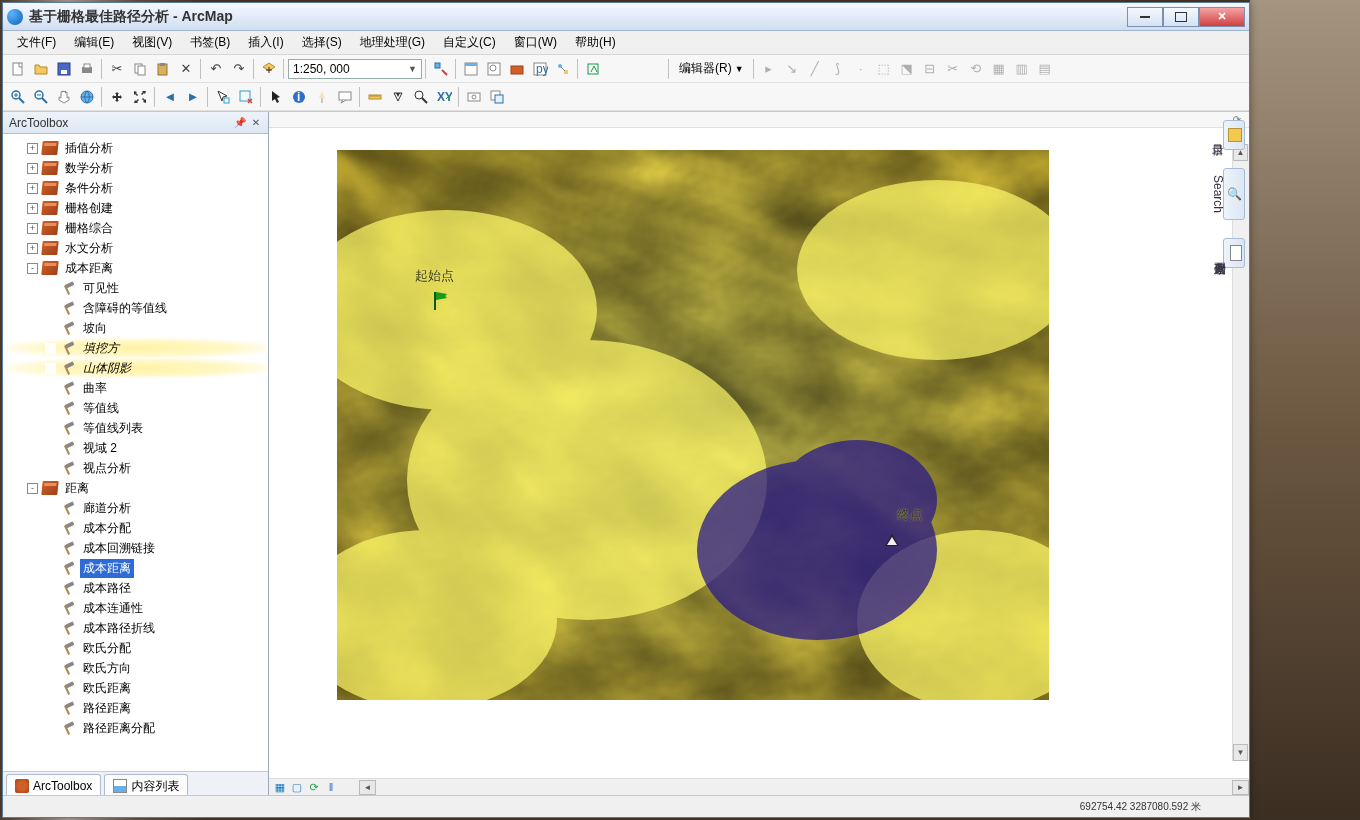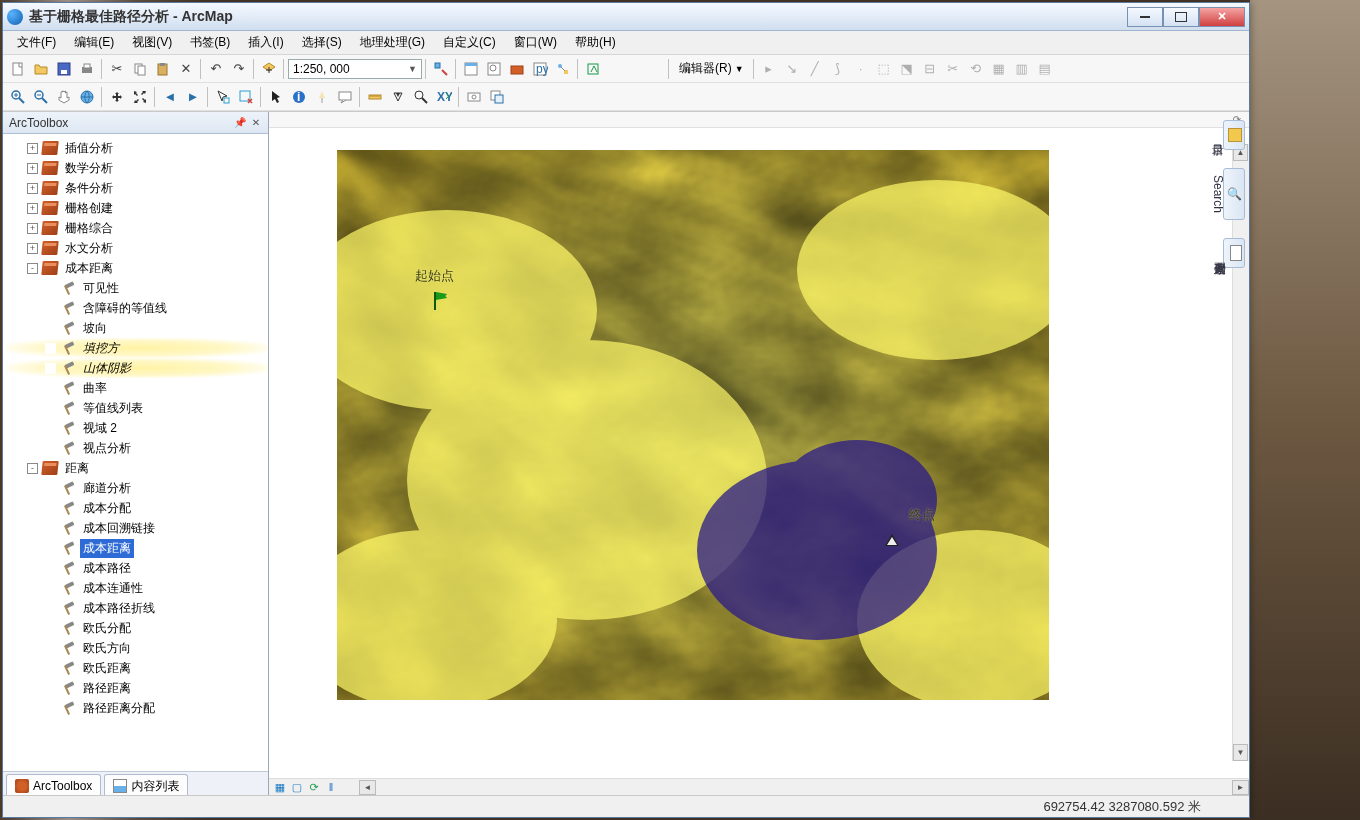--- a/index.html
+++ b/index.html
@@ -101,21 +101,21 @@
 
 .right-dock { position:absolute; right:4px; top:117px; width:22px; display:flex; flex-direction:column; gap:18px; }
 .right-tab { background: linear-gradient(90deg,#eef4fb,#dae6f4); border:1px solid #a8bcd6; border-radius:3px; padding:6px 2px; display:flex; flex-direction:column; align-items:center; gap:2px; font-size:11px; color:#334; writing-mode: vertical-rl; }
 .right-tab .ico { width:16px; height:16px; writing-mode:horizontal-tb; display:flex; align-items:center; justify-content:center; }
 .right-tab.catalog .ico::before { content:""; width:12px;height:12px; background:#f2c94c; border:1px solid #b8943a; }
 .right-tab.search .ico::before { content:"🔍"; font-size:12px;}
 .right-tab.create .ico::before { content:""; width:10px;height:14px; background:#fff; border:1px solid #888; }
 
 
 .statusbar { height:22px; background:#f0f0f0; border-top:1px solid #c8c8c8; display:flex; align-items:center; padding:0 8px; }
-.statusbar .coords { margin-left:auto; font-size:13px; color:#333; padding-right:40px;}
+.statusbar .coords { margin-left:auto; font-size:10px; color:#333; padding-right:40px;}
 </style>
 </head>
 <body>
 
 <div class="desktop-bg"></div>
 <div class="bg-strip s1"></div>
 
 <div class="app-window">
 
   <div class="titlebar">
@@ -455,20 +455,25 @@
             <span class="label">山体阴影</span>
           </div>
           <div class="tree-item" style="--depth: 2;">
             <span class="exp empty"></span>
             <span class="ticon hammer-icon"></span>
             <span class="label">曲率</span>
           </div>
           <div class="tree-item" style="--depth: 2;">
             <span class="exp empty"></span>
             <span class="ticon hammer-icon"></span>
+            <span class="label">等值线</span>
+          </div>
+          <div class="tree-item" style="--depth: 2;">
+            <span class="exp empty"></span>
+            <span class="ticon hammer-icon"></span>
             <span class="label">等值线列表</span>
           </div>
           <div class="tree-item" style="--depth: 2;">
             <span class="exp empty"></span>
             <span class="ticon hammer-icon"></span>
             <span class="label">视域 2</span>
           </div>
           <div class="tree-item" style="--depth: 2;">
             <span class="exp empty"></span>
             <span class="ticon hammer-icon"></span>
@@ -588,21 +593,21 @@
               <ellipse cx="640" cy="470" rx="120" ry="90"></ellipse>
               <ellipse cx="90" cy="470" rx="130" ry="90"></ellipse>
             </g>
 
             <g fill="#2a1a88" opacity="0.75">
               <ellipse cx="480" cy="400" rx="120" ry="90"></ellipse>
               <ellipse cx="520" cy="350" rx="80" ry="60"></ellipse>
             </g>
           </svg>
           <div class="map-label" id="label-start" style="left: 78px; top: 117px;">起始点</div>
-          <div class="map-label" id="label-end" style="left: 572px; top: 356px;">终点</div>
+          <div class="map-label" id="label-end" style="left: 560px; top: 356px;">终点</div>
           <div class="map-marker flag" id="marker-flag" style="left: 94px; top: 140px;"></div>
           <div class="map-marker triangle" id="marker-tri" style="left: 548px; top: 384px;"></div>
         </div>
         <div class="map-vscroll">
           <div class="sbtn">▲</div>
             <div class="strack"></div>
             <div class="sbtn">▼</div>
         </div>
       </div>
       <div class="map-hscroll">

